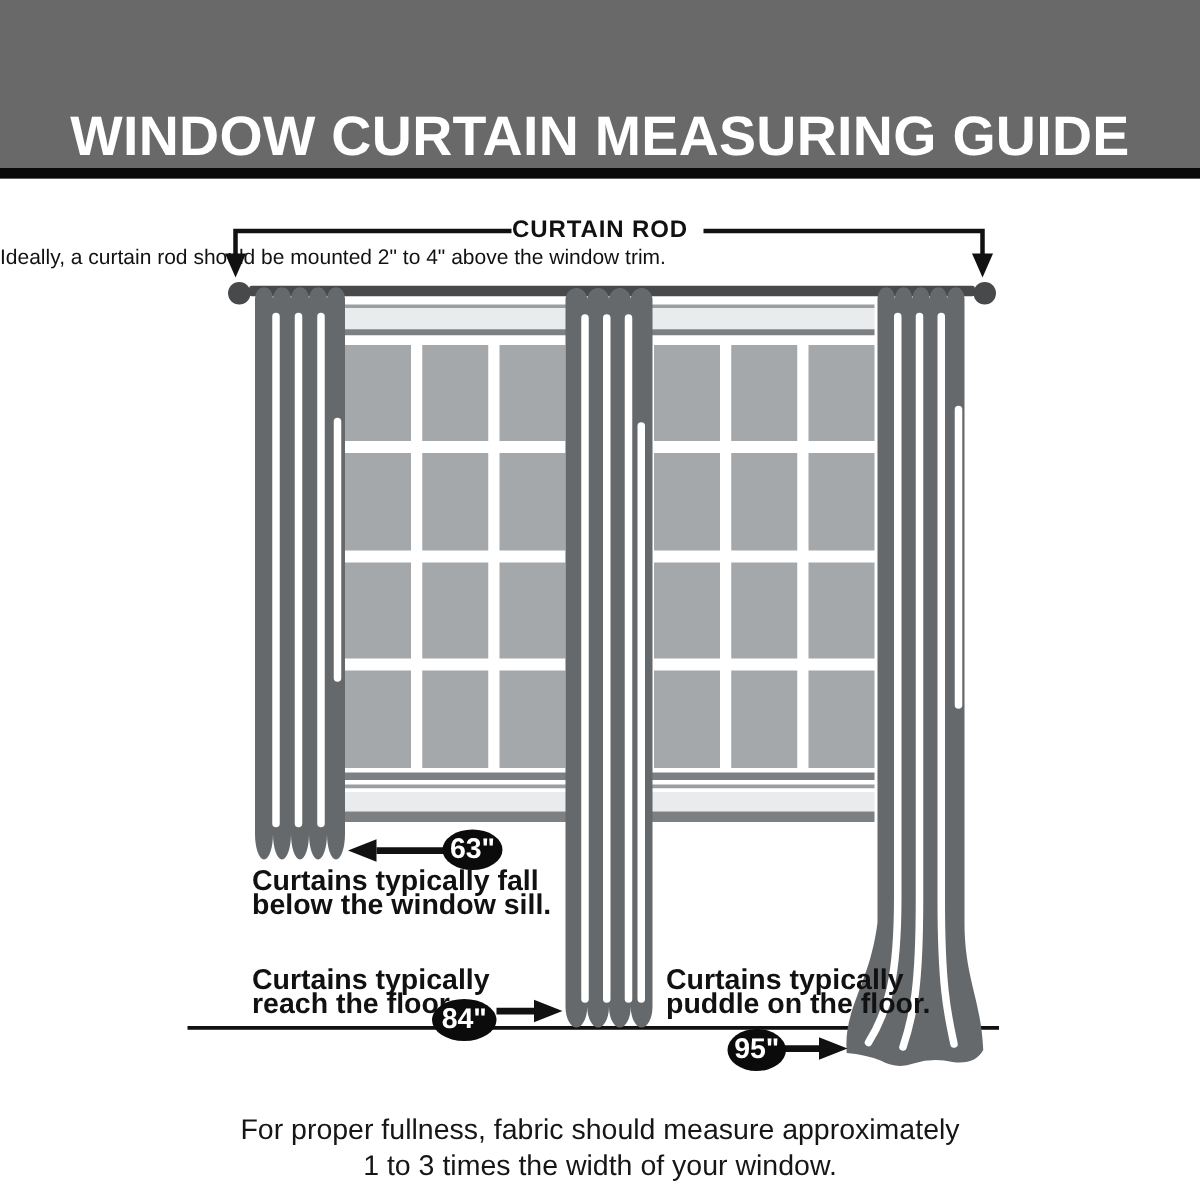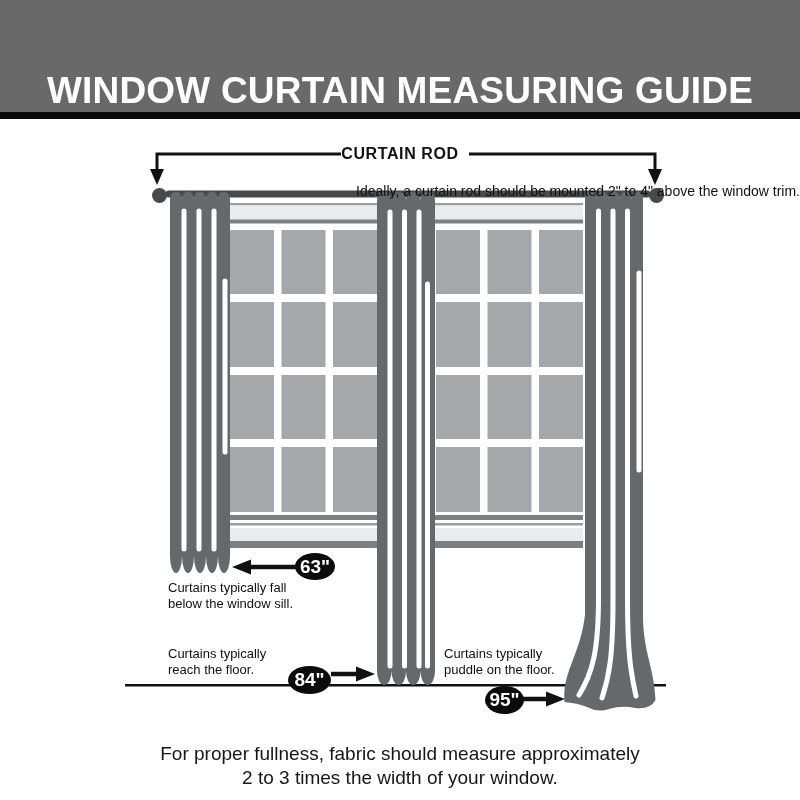--- a/index.html
+++ b/index.html
@@ -21,22 +21,22 @@
     margin:0;color:var(--banner-text,#fff);font-size:37px;font-weight:bold;
     letter-spacing:.2px;white-space:nowrap;
   }
   .diagram{position:absolute;left:0;top:0;width:720px;height:800px;}
   svg.illustration{position:absolute;left:0;top:0;z-index:1;}
   .txt{position:absolute;z-index:2;color:var(--ink,#111);}
   .rod-label{
     left:0;top:145px;width:800px;text-align:center;
     font-size:16px;font-weight:bold;letter-spacing:.6px;
   }
-  .rod-desc{left:0;top:163px;width:800px;text-align:right;font-size:14px;margin-top:20px;}
-  .note{font-size:13px;line-height:16px;white-space:pre-line;}
+  .rod-desc{left:0;top:163px;width:800px;text-align:left;font-size:14px;}
+  .note{font-size:19px;line-height:16px;white-space:pre-line;font-weight:bold;}
   .note-63{left:168px;top:580px;}
   .note-84{left:168px;top:646px;}
   .note-95{left:444px;top:646px;}
   .badge{
     position:absolute;z-index:3;background:var(--badge-bg,#0b0b0b);
     color:var(--badge-text,#fff);border-radius:50%;
     display:flex;align-items:center;justify-content:center;
     font-size:19px;font-weight:bold;white-space:nowrap;
   }
   .badge-63{left:295px;top:553px;width:40px;height:27px;}
@@ -185,14 +185,14 @@
   <div class="badge badge-95">95"</div>
 
   <div class="txt note note-63">Curtains typically fall
 below the window sill.</div>
   <div class="txt note note-84">Curtains typically
 reach the floor.</div>
   <div class="txt note note-95">Curtains typically
 puddle on the floor.</div>
 
   <div class="txt footer-note">For proper fullness, fabric should measure approximately
-2 to 3 times the width of your window.</div>
+1 to 3 times the width of your window.</div>
 </div>
 
 </body></html>

